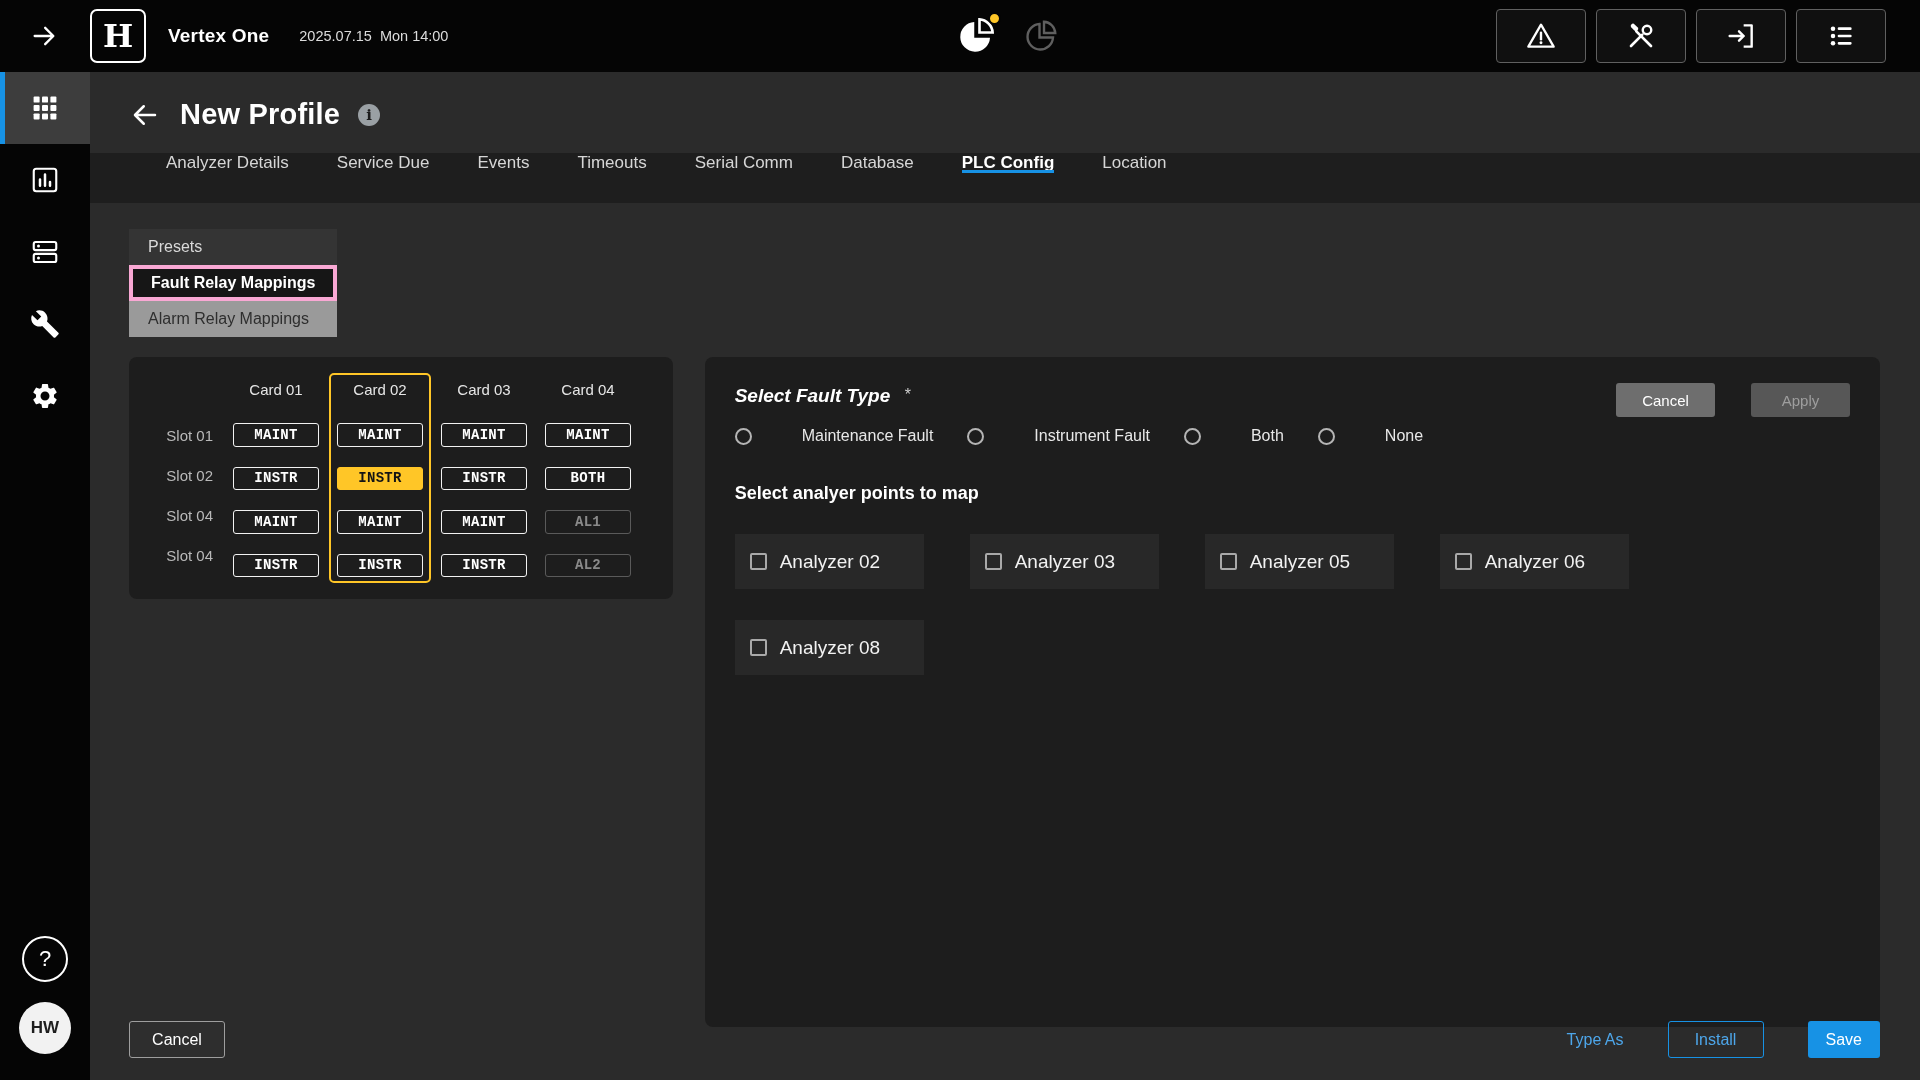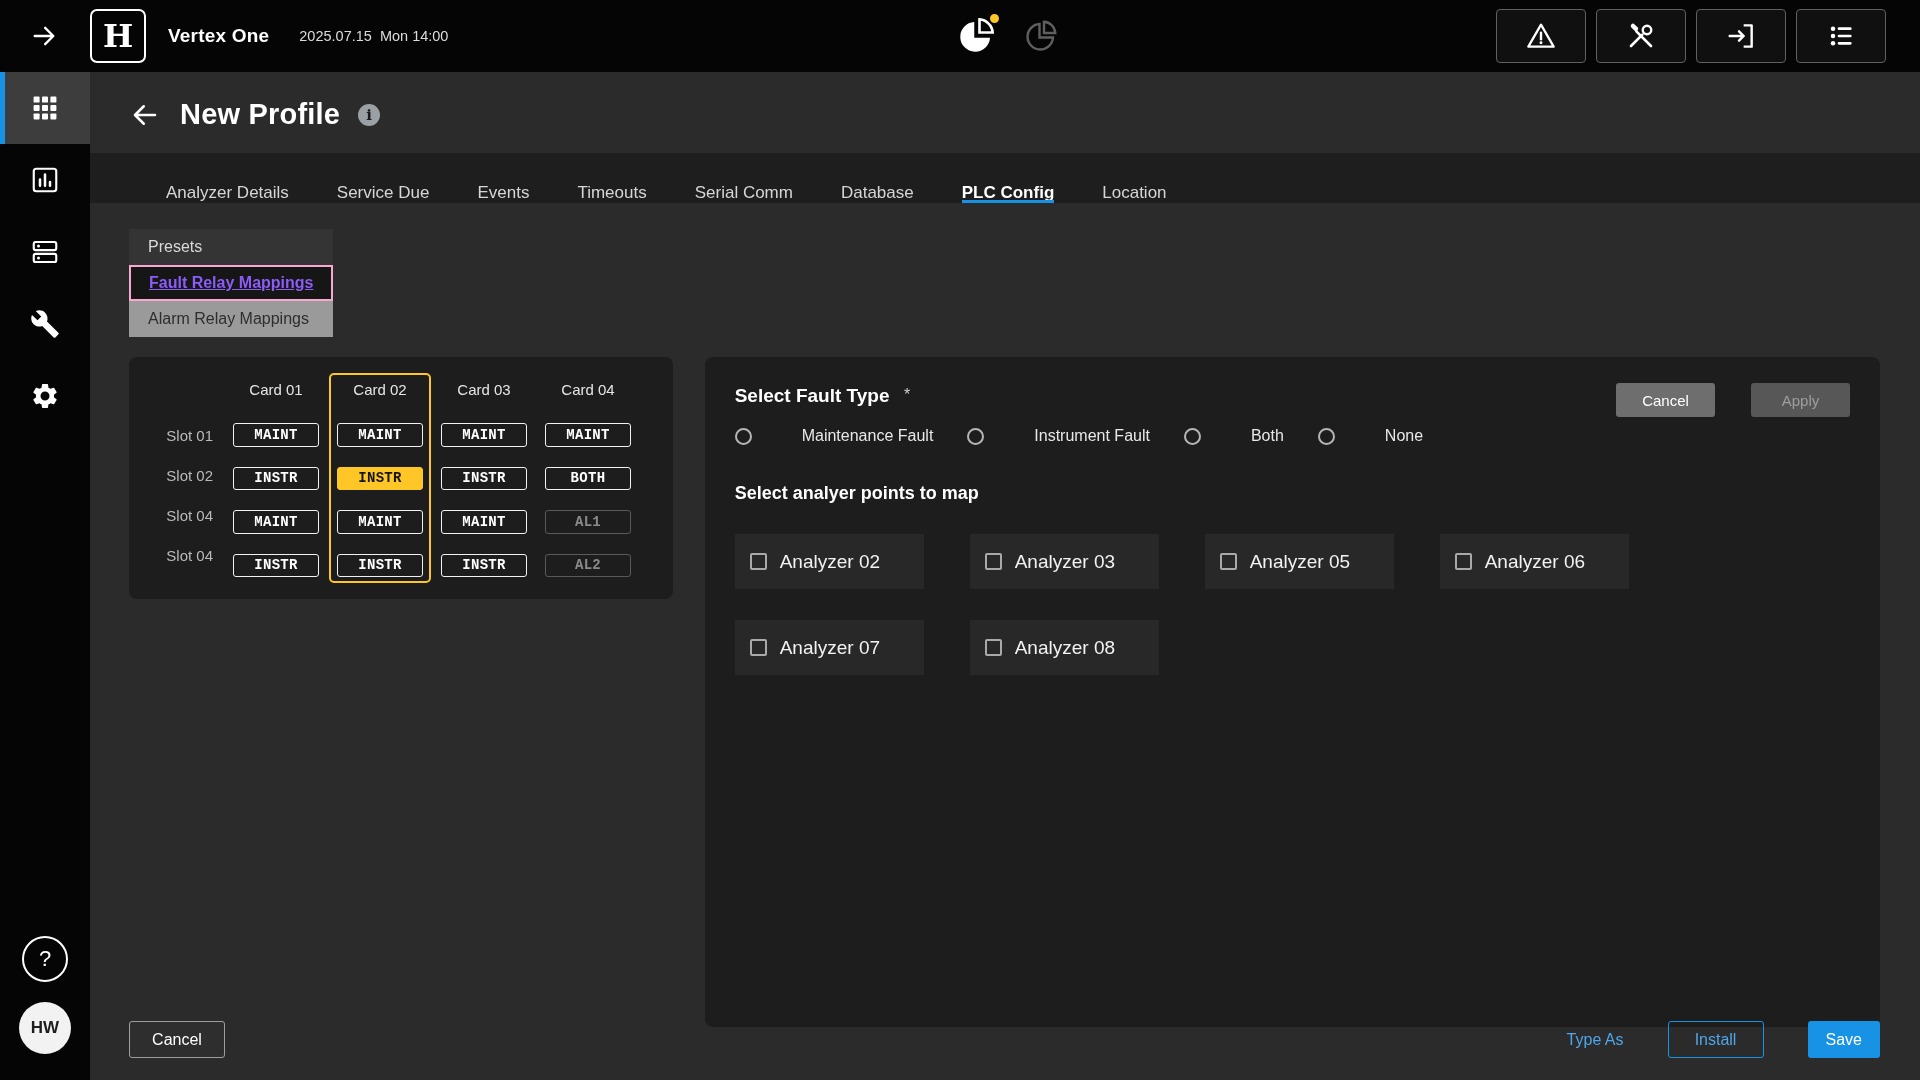--- a/index.html
+++ b/index.html
@@ -28,49 +28,49 @@
   .help-btn { width:46px; height:46px; border-radius:50%; border:2px solid #fff; background:none; color:#fff; font-size:22px; cursor:pointer; display:flex; align-items:center; justify-content:center; }
   .avatar { width:52px; height:52px; border-radius:50%; background:#f2f2f2; color:#1e1e1e; font-size:17px; font-weight:bold; display:flex; align-items:center; justify-content:center; cursor:pointer; border:none; }
 
   
   .content { position:absolute; top:72px; left:90px; width:1830px; height:1008px; background:#2b2b2b; }
   .page-header { display:flex; align-items:center; padding:26px 0 0 40px; }
   .back-btn { background:none; border:none; cursor:pointer; display:flex; margin-right:20px; }
   .page-title { color:#fff; font-size:29px; font-weight:600; letter-spacing:.2px; }
   .info-icon { margin-left:18px; width:22px; height:22px; border-radius:50%; background:#9aa0a4; color:#1c1c1c; font-family:"DejaVu Serif", serif; font-weight:bold; font-size:15px; display:flex; align-items:center; justify-content:center; cursor:pointer; }
 
-  .tabbar { margin-top:22px; height:50px; background:#1e1e1e; display:flex; align-items:flex-end; padding-left:52px; }
+  .tabbar { margin-top:22px; height:50px; background:#1e1e1e; display:flex; align-items:flex-start; padding-left:52px; }
   .tab { position:relative; background:none; border:none; color:#d6d6d6; font-size:17px; padding:0 24px; display:flex; align-items:center; cursor:pointer; font-family:inherit; }
   .tab.active { color:#fff; font-weight:700; }
   .tab.active::after { content:''; position:absolute; left:24px; right:24px; bottom:0; height:3px; background:#1792e5; }
 
   .page-body { padding:26px 40px 0 39px; }
 
   .subtabs { display:inline-flex;flex-direction:column; }
   .subtab { height:36px; padding:0 18px; font-size:16px; border:1px solid transparent; background:#343434; color:#d9d9d9; cursor:pointer; display:flex; align-items:center; font-family:inherit; }
-  .subtab.active { background:#161616; border:2px solid #f9a8d4; color:#8b5cf6; font-weight:700;text-decoration:underline; }
+  .subtab.active { background:#161616; border:4px solid #f9a8d4; color:#ffffff; font-weight:700; }
   .subtab.alt { background:#9a9a9a; color:#2e2e2e; }
 
   .panels { display:flex; gap:32px; margin-top:20px; align-items:flex-start; }
 
   
   .matrix-card { width:544px; height:242px; background:#1d1d1d; border-radius:8px; padding:16px 14px; display:flex; gap:2px; }
   .mlabels { display:flex; flex-direction:column; gap:8px; padding:6px 0; width:80px; }
   .mlabels .mspace { height:28px; margin-bottom:4px; }
   .mrowlbl { height:32px; display:flex; align-items:center; justify-content:flex-end; color:#b9b9b9; font-size:15px; padding-right:10px; }
   .mcol { display:flex; flex-direction:column; align-items:center; gap:20px; border:2px solid transparent; border-radius:5px; padding:4px 6px; }
   .mcol.selected { border-color:#ffc627; }
   .mhead { height:28px; margin-bottom:4px; display:flex; align-items:center; color:#e6e6e6; font-size:15px; cursor:pointer; }
   .mcell { width:86px; height:32px; background:transparent; border:1px solid #f2f2f2; border-radius:3px; color:#fff; font-size:14px; font-weight:700; letter-spacing:.3px; cursor:pointer; font-family:Liberation Mono, monospace; }
   .mcell.sel { background:#ffc627; border-color:#ffc627; color:#141414; }
   .mcell.disabled { border-color:#5a5a5a; color:#8a8a8a; cursor:default; }
 
   
   .fault-card { position:relative; width:1176px; height:670px; background:#1d1d1d; border-radius:8px; padding:28px 30px; }
-  .fault-title { color:#fff; font-size:19px; font-weight:700; }
+  .fault-title { color:#fff; font-size:19px; font-weight:700;font-style:italic; }
   .req { color:#d0d0d0; font-size:16px; font-weight:400; margin-left:10px; vertical-align:2px; }
   .fault-actions { position:absolute; top:26px; right:30px; display:flex; gap:36px; }
   .btn-cancel-panel { width:99px; height:34px; background:#6e6e6e; border:none; border-radius:3px; color:#fff; font-size:15px; cursor:pointer; font-family:inherit; }
   .btn-apply { width:99px; height:34px; background:#575757; border:none; border-radius:3px; color:#9e9e9e; font-size:15px; cursor:pointer; font-family:inherit; }
   .radio-row { display:flex; align-items:center; gap:34px; margin-top:20px; }
   .radio { display:flex; align-items:center; gap:10px; cursor:pointer; }
   .rdot { width:17px; height:17px; border-radius:50%; border:2px solid #b5b5b5; background:transparent; flex:0 0 auto; }
   .radio span.rlbl { color:#e8e8e8; font-size:16px;margin-left:40px; }
   .points-title { margin-top:38px; color:#fff; font-size:18px; font-weight:700; }
   .agrid { margin-top:30px; display:grid; grid-template-columns:repeat(4,189px); gap:31px 46px; }
@@ -329,24 +329,20 @@
             <div class="acheck">
               <span class="cbox"></span>
               <span class="albl">Analyzer 05</span>
             </div>
             <div class="acheck">
               <span class="cbox"></span>
               <span class="albl">Analyzer 06</span>
             </div>
             <div class="acheck">
               <span class="cbox"></span>
-              <span class="albl">Analyzer 07</span>
-            </div>
-            <div class="acheck">
-              <span class="cbox"></span>
               <span class="albl">Analyzer 08</span>
             </div>
           </div>
         </section>
 
       </div>
 
       
       <div class="footer">
         <button class="btn-cancel-footer">Cancel</button>

